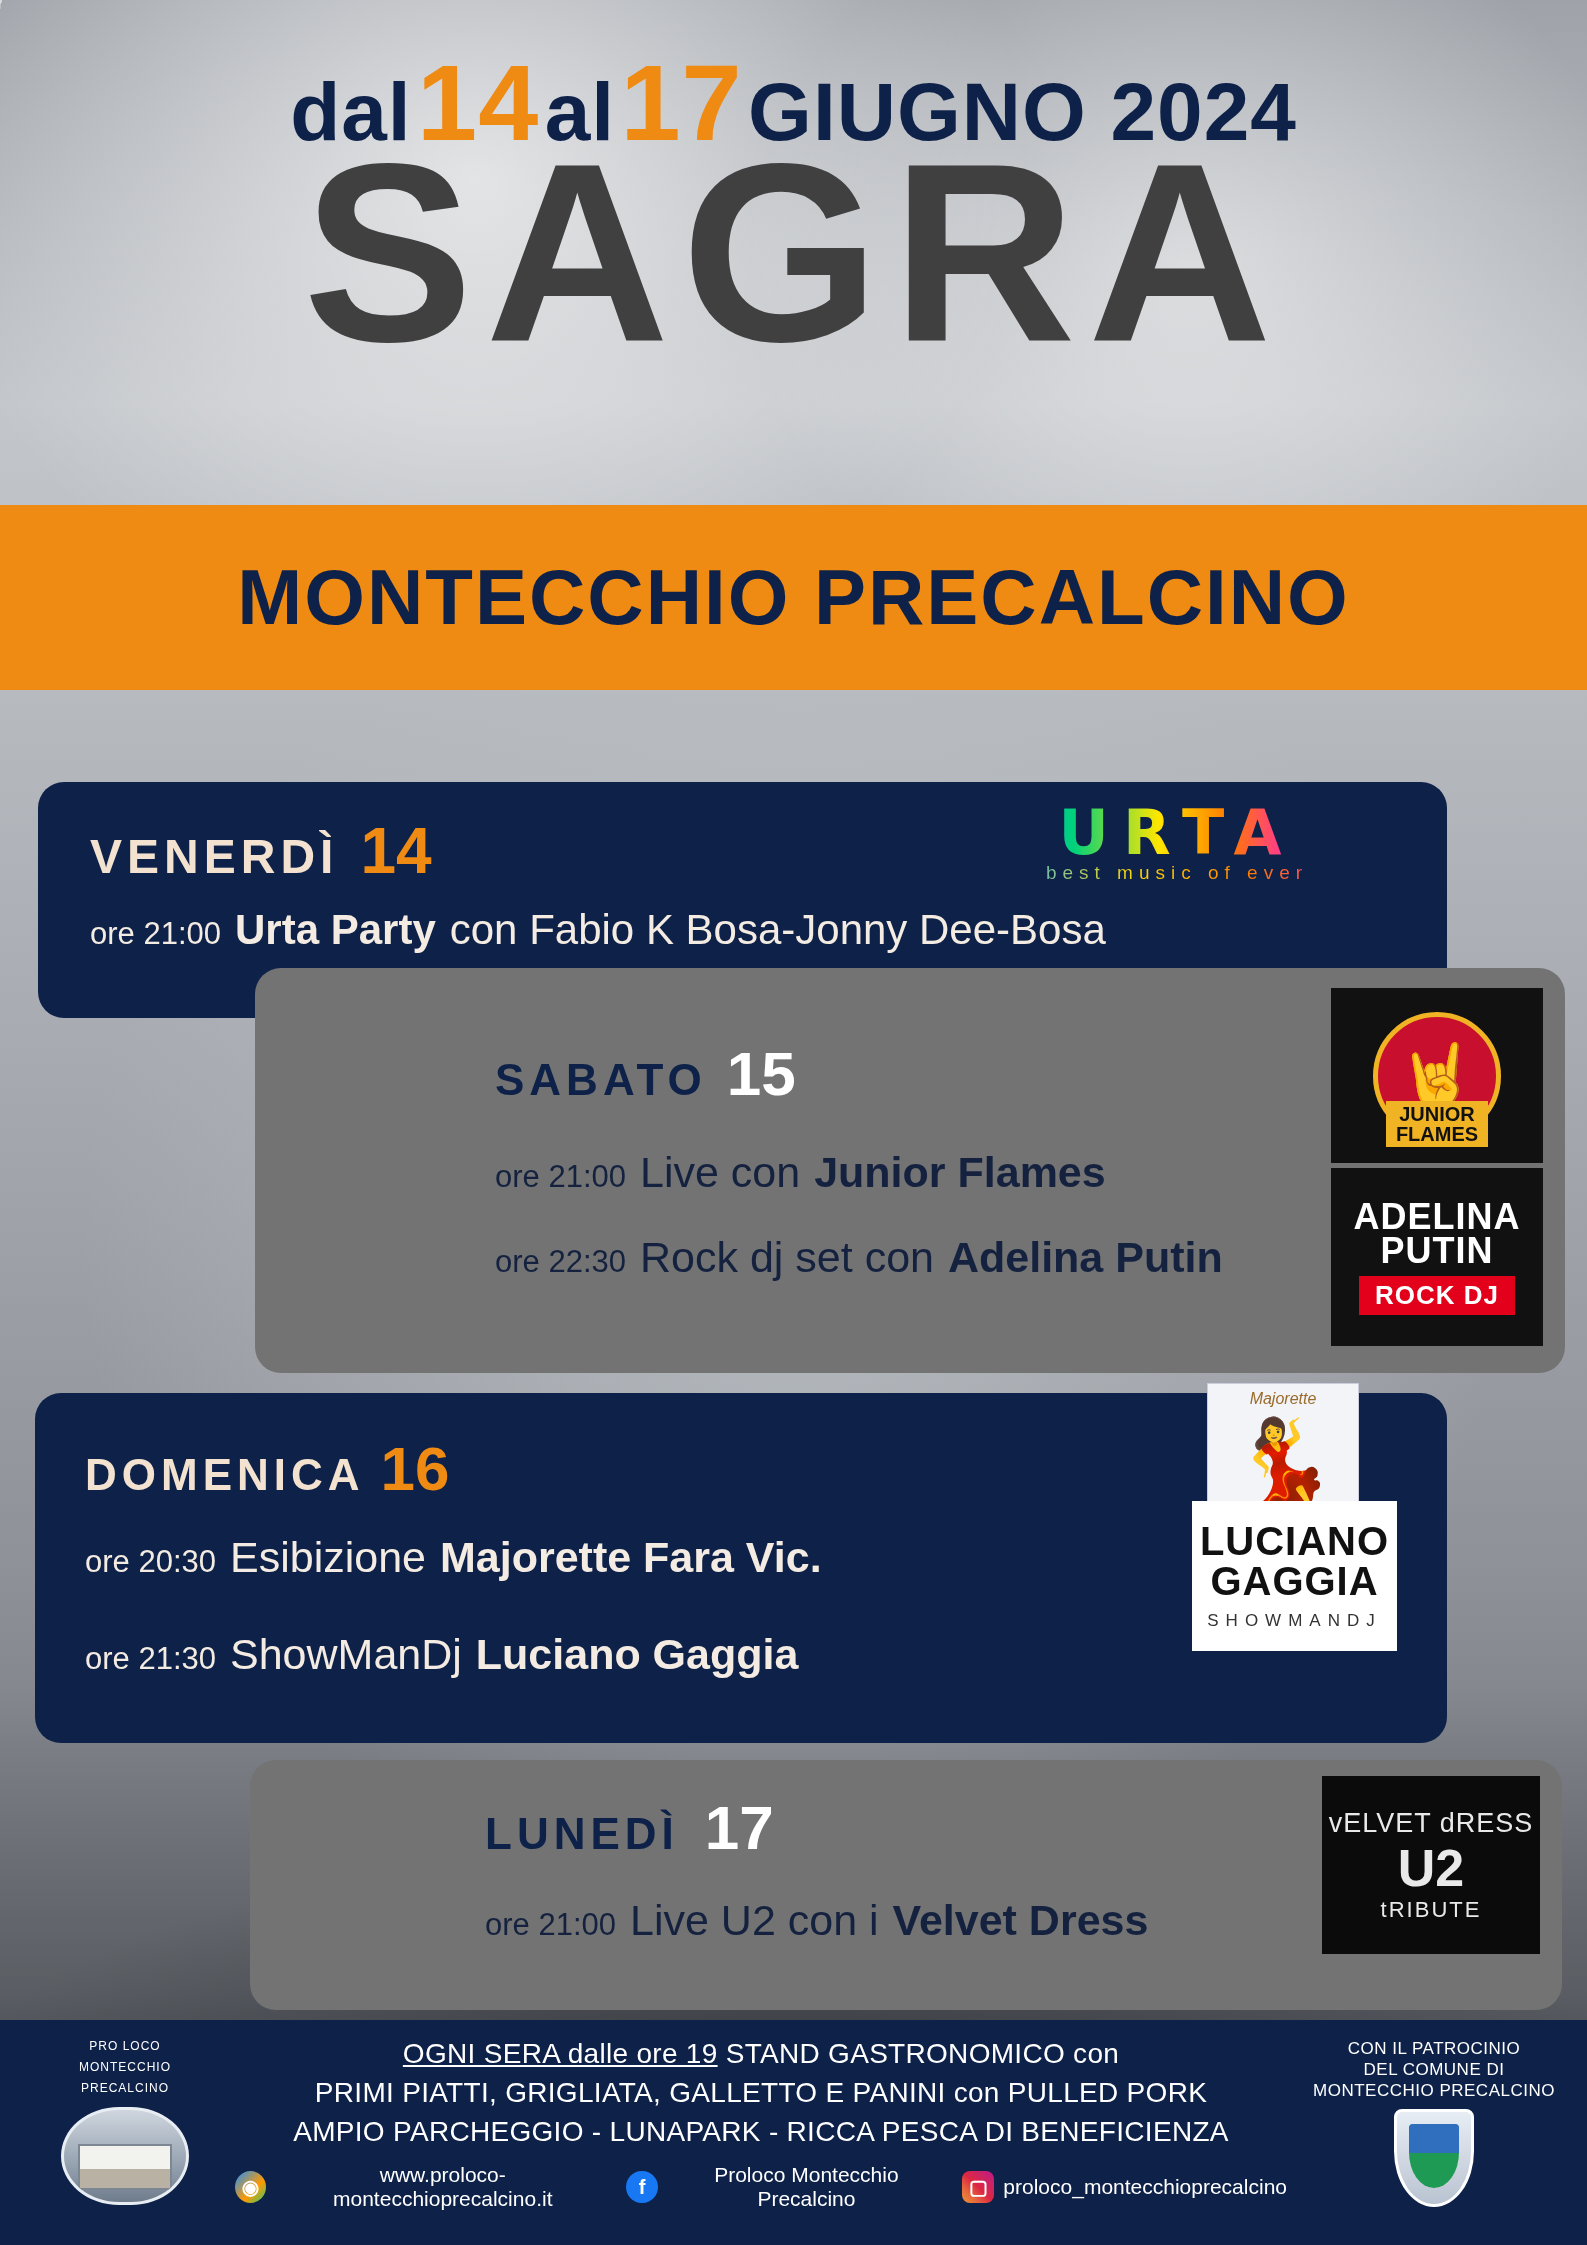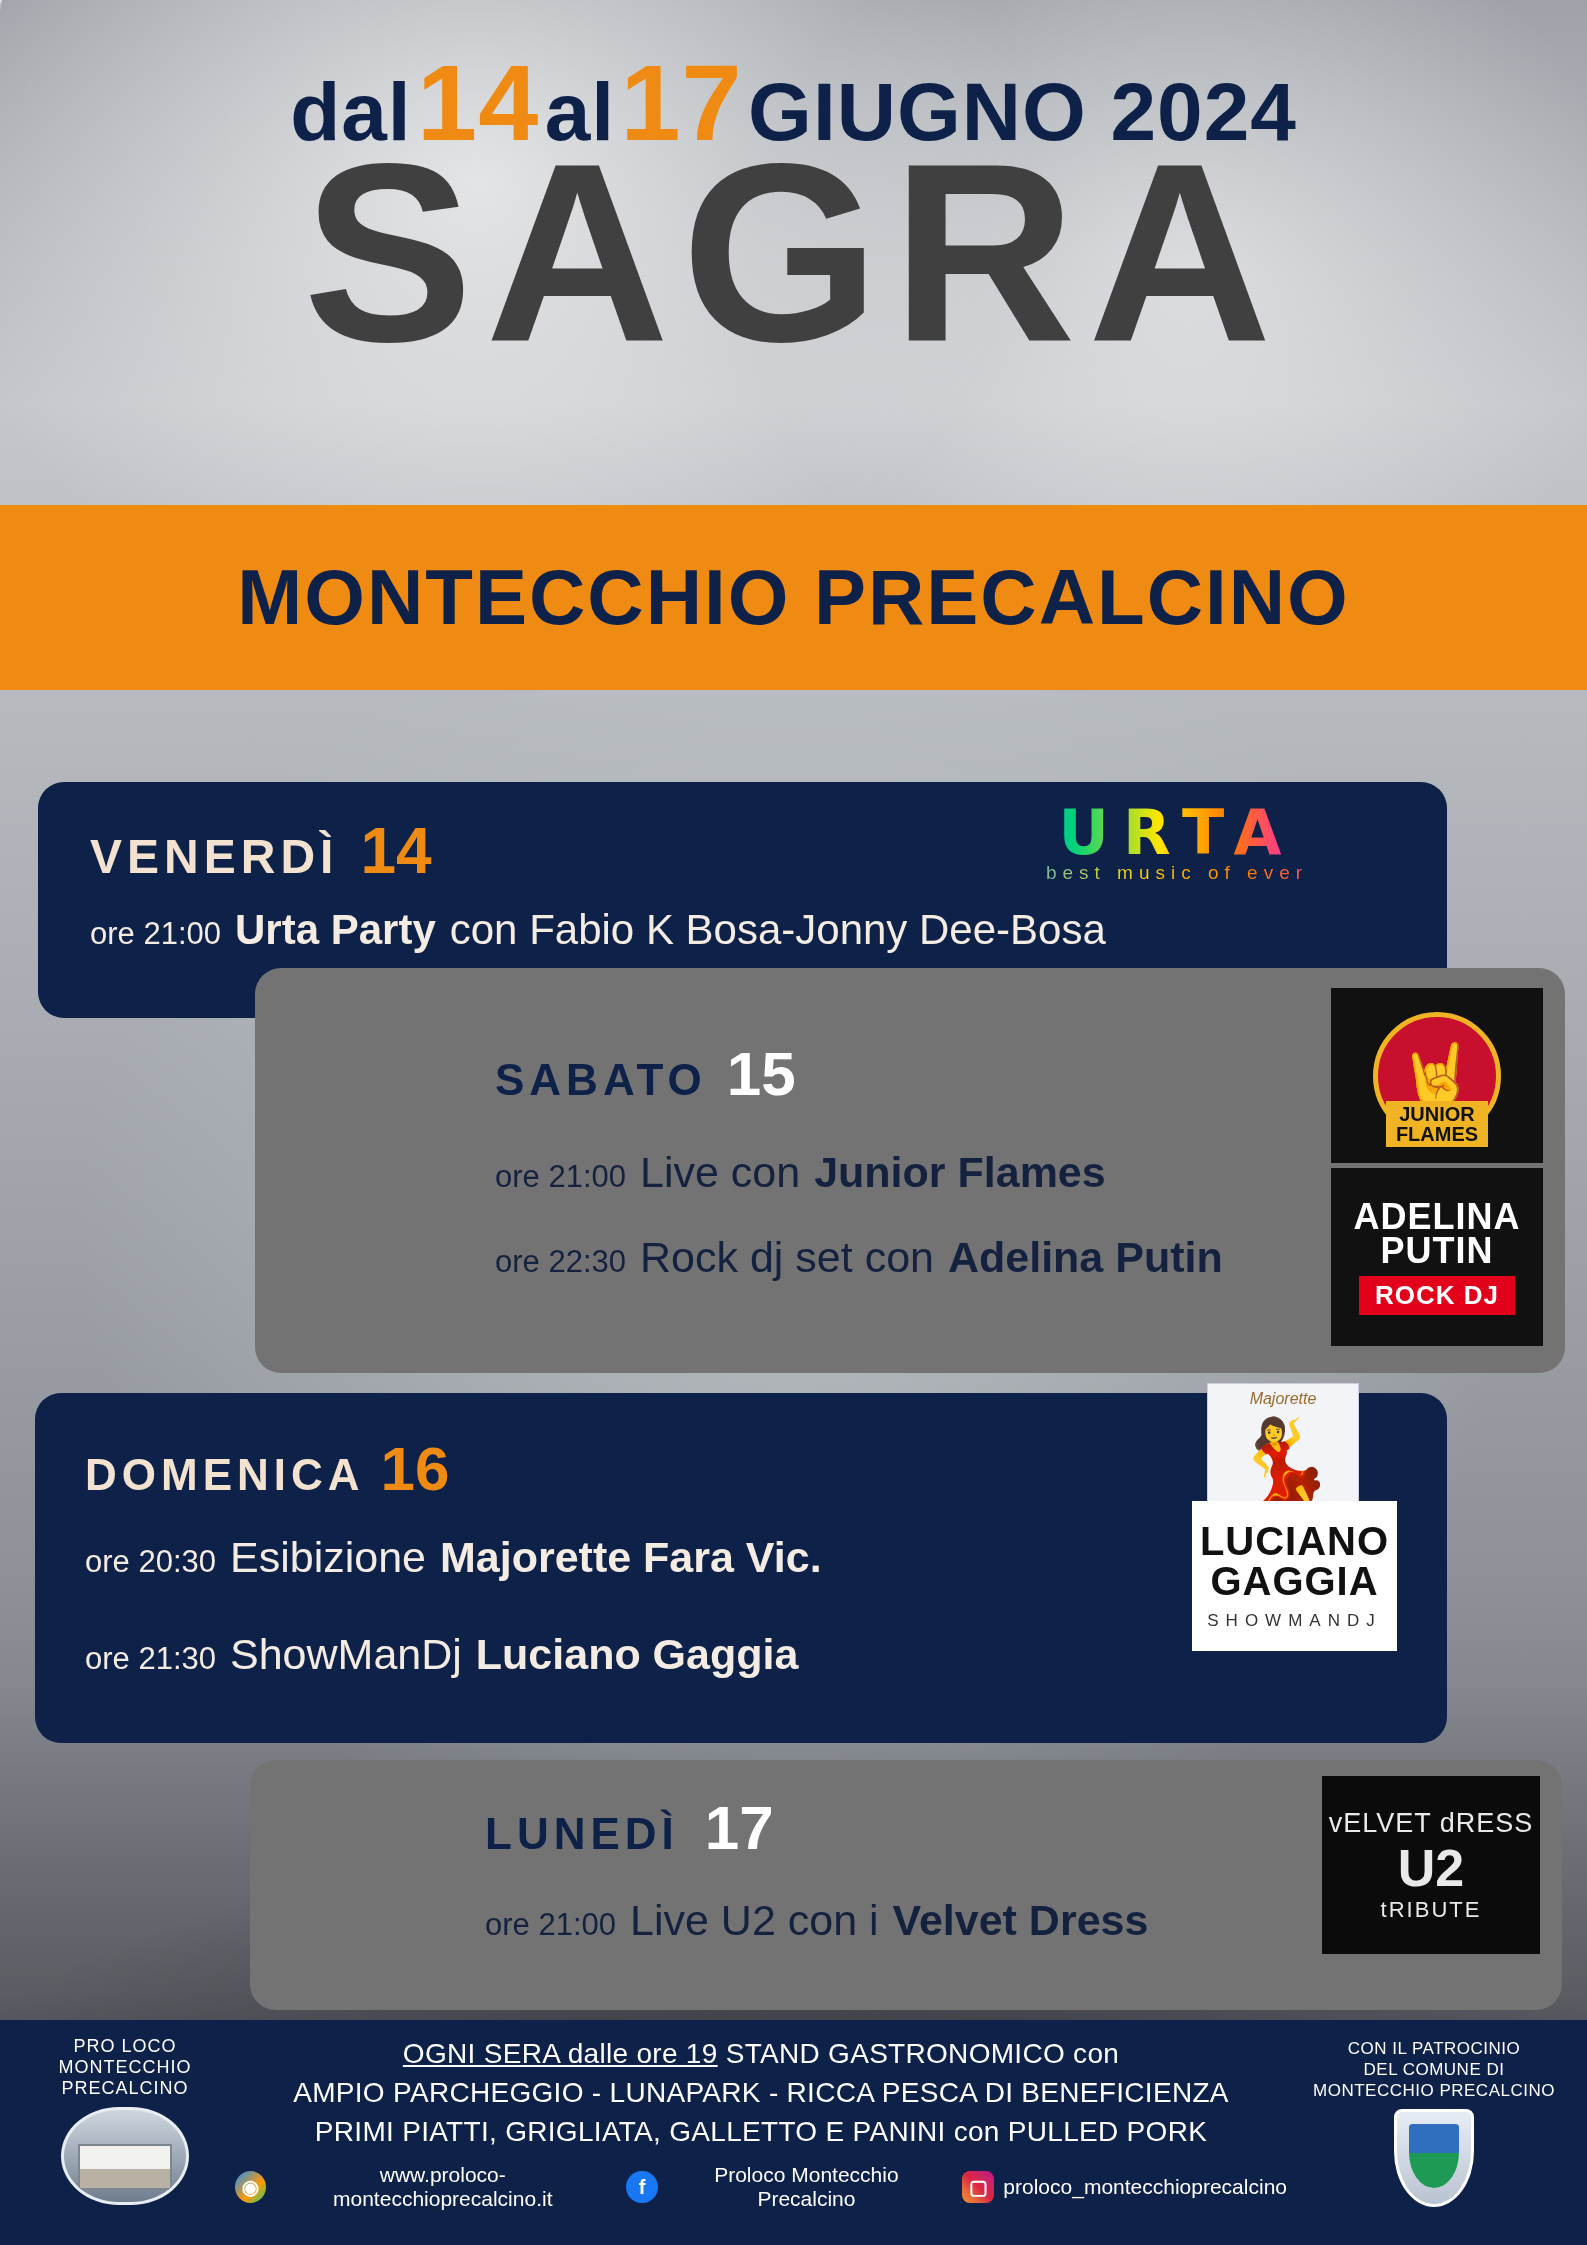--- a/index.html
+++ b/index.html
@@ -199,21 +199,21 @@
   .vd-3{color:#e9e9e9;font-size:22px;letter-spacing:2px;}
 
   
   .footer{
     position:absolute;left:0;right:0;bottom:0;height:225px;
     background:#0d2149;color:#fff;
   }
   .foot-left{
     position:absolute;left:20px;top:16px;width:210px;text-align:center;
   }
-  .foot-left .pl{font-size:18px;line-height:21px;letter-spacing:1px;}
+  .foot-left .pl{font-size:12px;line-height:21px;letter-spacing:1px;}
   .pl-badge{
     margin:8px auto 0;width:122px;height:92px;border-radius:50%/55%;
     background:linear-gradient(180deg,#cfd6de 0%,#9aa6b4 55%,#6f7c8c 100%);
     border:3px solid #e8edf3;position:relative;overflow:hidden;
   }
   .pl-badge:after{
     content:"";position:absolute;left:14px;bottom:12px;width:94px;height:46px;
     background:linear-gradient(180deg,#f2f2ee 0 55%,#b9b2a4 55% 100%);
     box-shadow:0 0 0 2px #7d8794 inset;
   }
@@ -372,22 +372,22 @@
       <div class="pl">PRO LOCO</div>
       <div class="pl">MONTECCHIO</div>
       <div class="pl">PRECALCINO</div>
       <div class="pl-badge"></div>
     </div>
 
     <div class="foot-center">
       <div class="fc-line">
         <span class="u">OGNI SERA dalle ore 19</span><span> STAND GASTRONOMICO con</span>
       </div>
+      <div class="fc-line">PRIMI PIATTI, GRIGLIATA,  GALLETTO E PANINI con PULLED PORK</div>
       <div class="fc-line">AMPIO PARCHEGGIO - LUNAPARK - RICCA PESCA DI BENEFICIENZA</div>
-      <div class="fc-line">PRIMI PIATTI, GRIGLIATA,  GALLETTO E PANINI con PULLED PORK</div>
       <div class="socials">
         <div class="soc">
           <span class="ic globe">◉</span>
           <span>www.proloco-montecchioprecalcino.it</span>
         </div>
         <div class="soc">
           <span class="ic fb">f</span>
           <span>Proloco Montecchio Precalcino</span>
         </div>
         <div class="soc">

